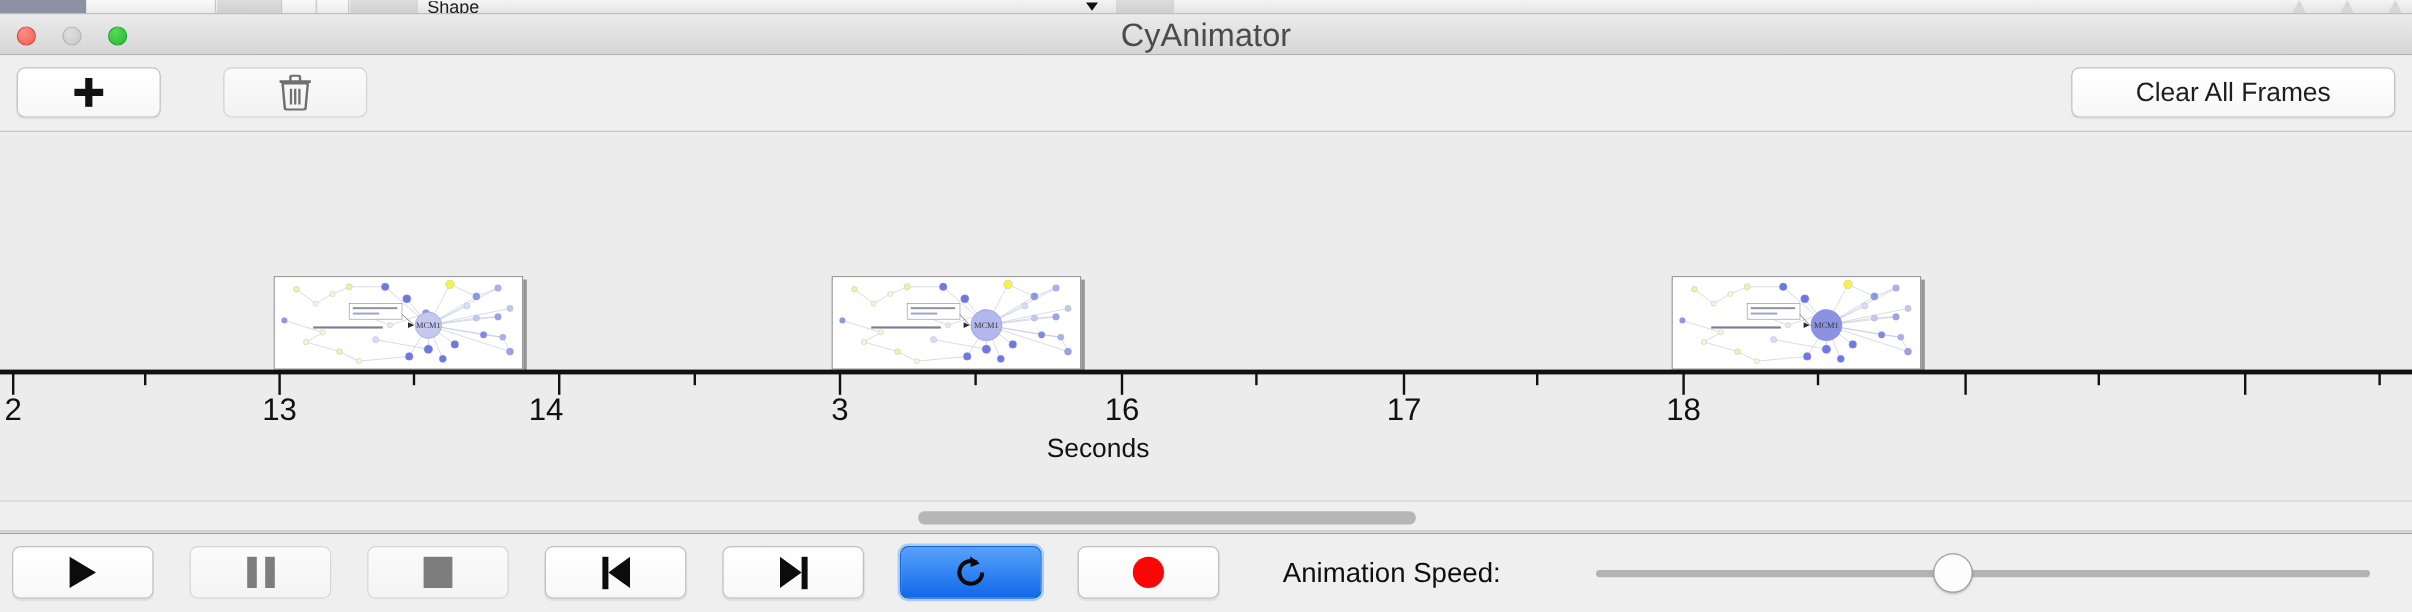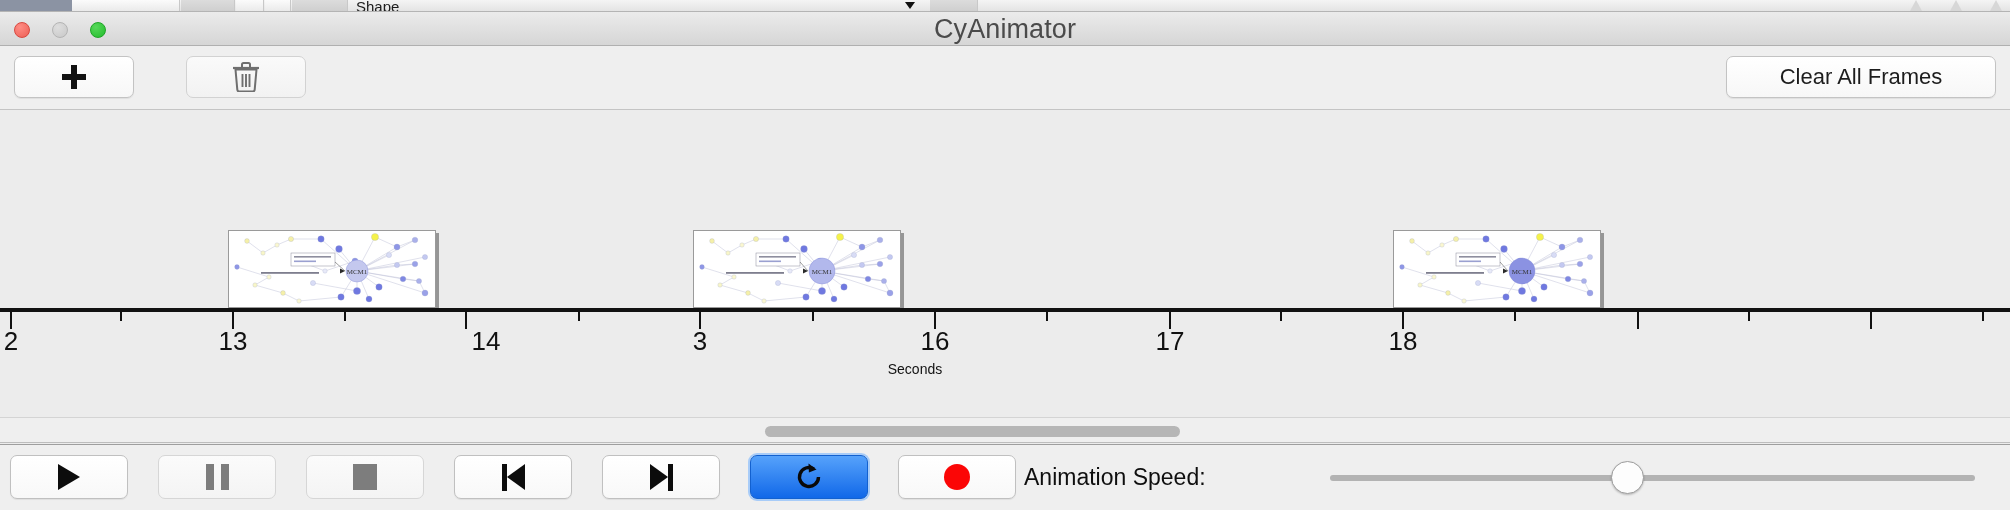--- a/index.html
+++ b/index.html
@@ -183,21 +183,21 @@
     font-size: 26px;
     color: #111;
     transform: translateX(-50%);
     white-space: nowrap;
   }
   .axis-title {
     position: absolute;
     top: 250px;
     left: 0; width: 2010px;
     text-align: center;
-    font-size: 14px;
+    font-size: 22px;
     color: #121212;
   }
   .axis-title span { position: relative; left: -90px; }
 
   
   .hscroll {
     position: absolute;
     left: 0; top: 417px;
     width: 2010px; height: 26px;
     background: #efefef;
@@ -263,21 +263,21 @@
   .ico-skip .tri-r {
     width: 0; height: 0;
     border-left: 18px solid #0c0c0c;
     border-top: 13px solid transparent;
     border-bottom: 13px solid transparent;
   }
   .ico-record { width: 26px; height: 26px; border-radius: 50%; background: #fb0606; }
 
   .speed-label {
     position: absolute;
-    left: 1024px; top: 10px;
+    left: 1069px; top: 10px;
     height: 44px; line-height: 44px;
     font-size: 23px;
     color: #0f0f0f;
     white-space: nowrap;
   }
   .slider {
     position: absolute;
     left: 1330px; top: 30px;
     width: 645px; height: 6px;
   }
@@ -580,21 +580,21 @@
       </div>
     <div class="axis"></div>
     <div id="axis-ticks">
         <div class="tick major" style="left: 10px;"></div>
         <div class="tick-label" style="left: 11px;">2</div>
         <div class="tick minor" style="left: 120px;"></div>
         <div class="tick major" style="left: 232px;"></div>
         <div class="tick-label" style="left: 233px;">13</div>
         <div class="tick minor" style="left: 344px;"></div>
         <div class="tick major" style="left: 465px;"></div>
-        <div class="tick-label" style="left: 486px;">14</div>
+        <div class="tick-label" style="left: 455px;">14</div>
         <div class="tick minor" style="left: 578px;"></div>
         <div class="tick major" style="left: 699px;"></div>
         <div class="tick-label" style="left: 700px;">3</div>
         <div class="tick minor" style="left: 812px;"></div>
         <div class="tick major" style="left: 934px;"></div>
         <div class="tick-label" style="left: 935px;">16</div>
         <div class="tick minor" style="left: 1046px;"></div>
         <div class="tick major" style="left: 1169px;"></div>
         <div class="tick-label" style="left: 1170px;">17</div>
         <div class="tick minor" style="left: 1280px;"></div>

